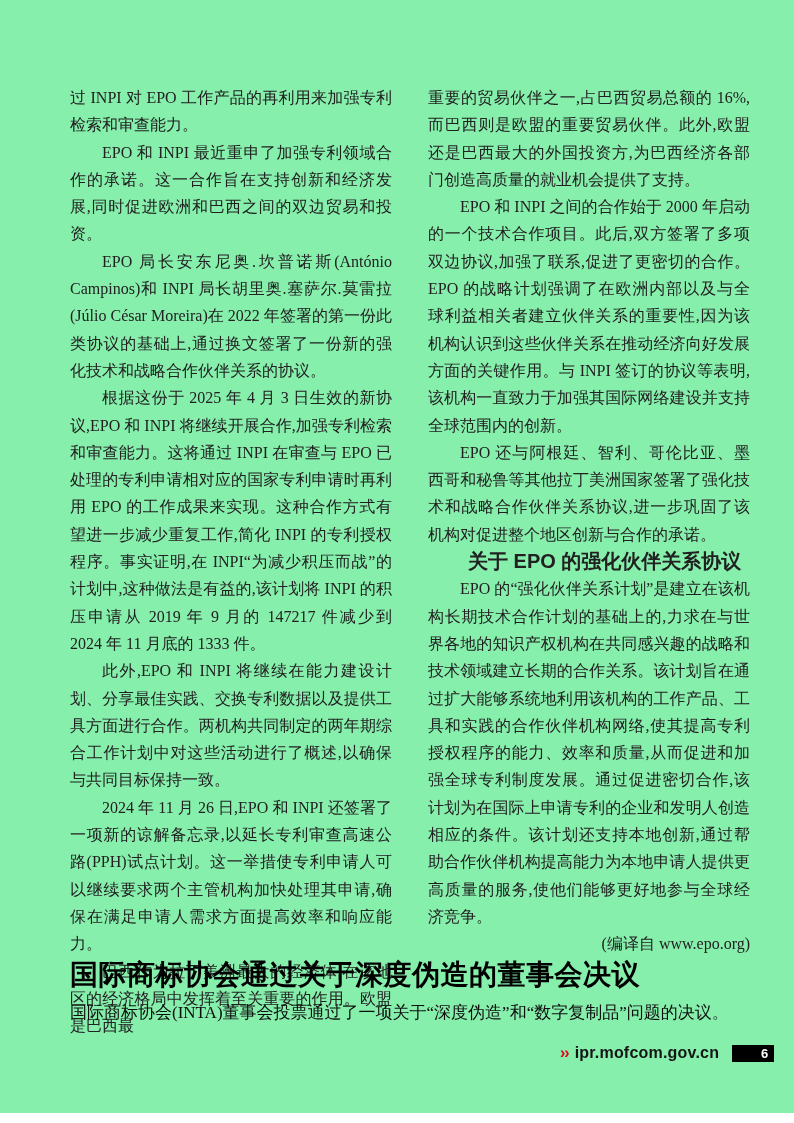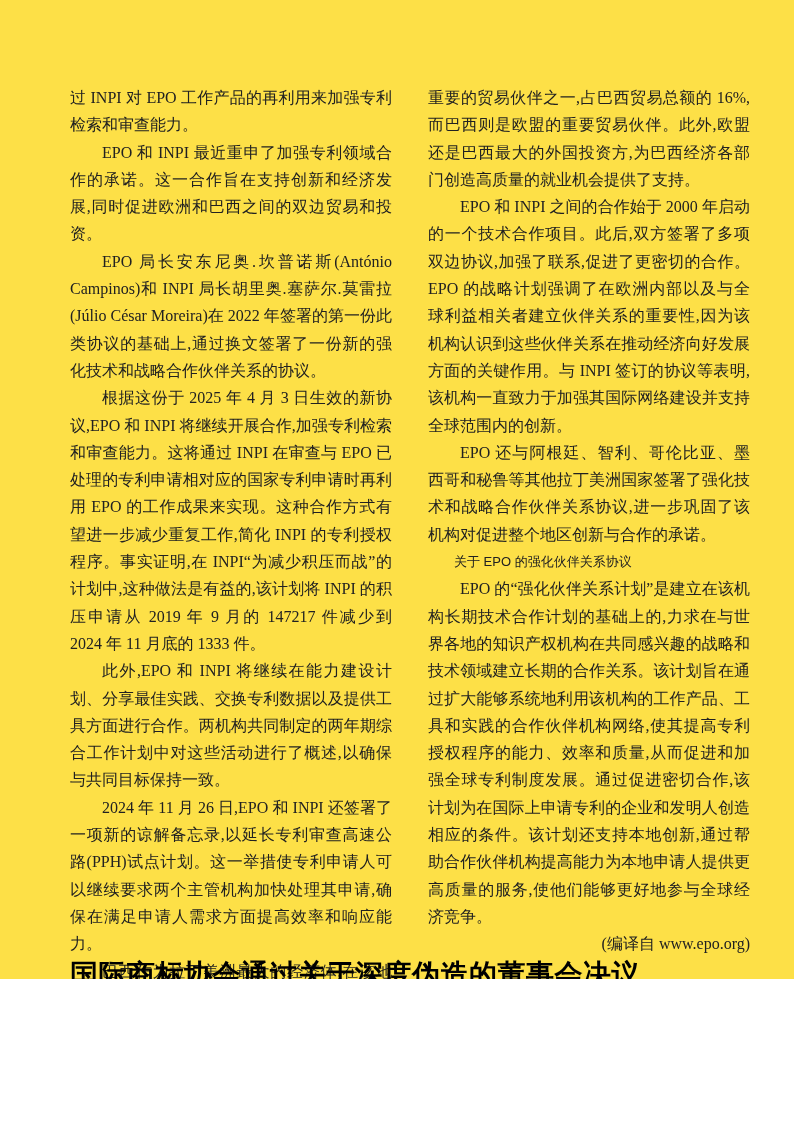--- a/index.html
+++ b/index.html
@@ -7,22 +7,22 @@
     --text:#212121;
   }
   html,body{margin:0;padding:0;}
   body{
     background:#ffffff;
     font-family:"Liberation Serif","DejaVu Serif",serif;
   }
   .page{
     position:relative;
     width:794px;
-    height:979px;
-    background:#fde047;
+    height:1113px;
+    background:#86efac;
     overflow:hidden;
     margin:0 auto;
   }
   .col{
     position:absolute;
     top:84px;
     width:322px;
     font-size:16px;
     line-height:27.3px;
     color:var(--text);
@@ -30,22 +30,22 @@
   }
   .col-left{left:70px;}
   .col-right{left:428px;}
   .para{
     margin:0;
     text-align:justify;
   }
   .indent{text-indent:2em;}
   .subhead{
     font-family:"Liberation Sans","DejaVu Sans",sans-serif;
-    font-weight:400;
-    font-size:13px;
+    font-weight:700;
+    font-size:20px;
   }
   .attribution{
     text-align:right;
     text-indent:0;
   }
   .article-head{
     position:absolute;
     left:70px;
     top:958px;
     width:660px;

